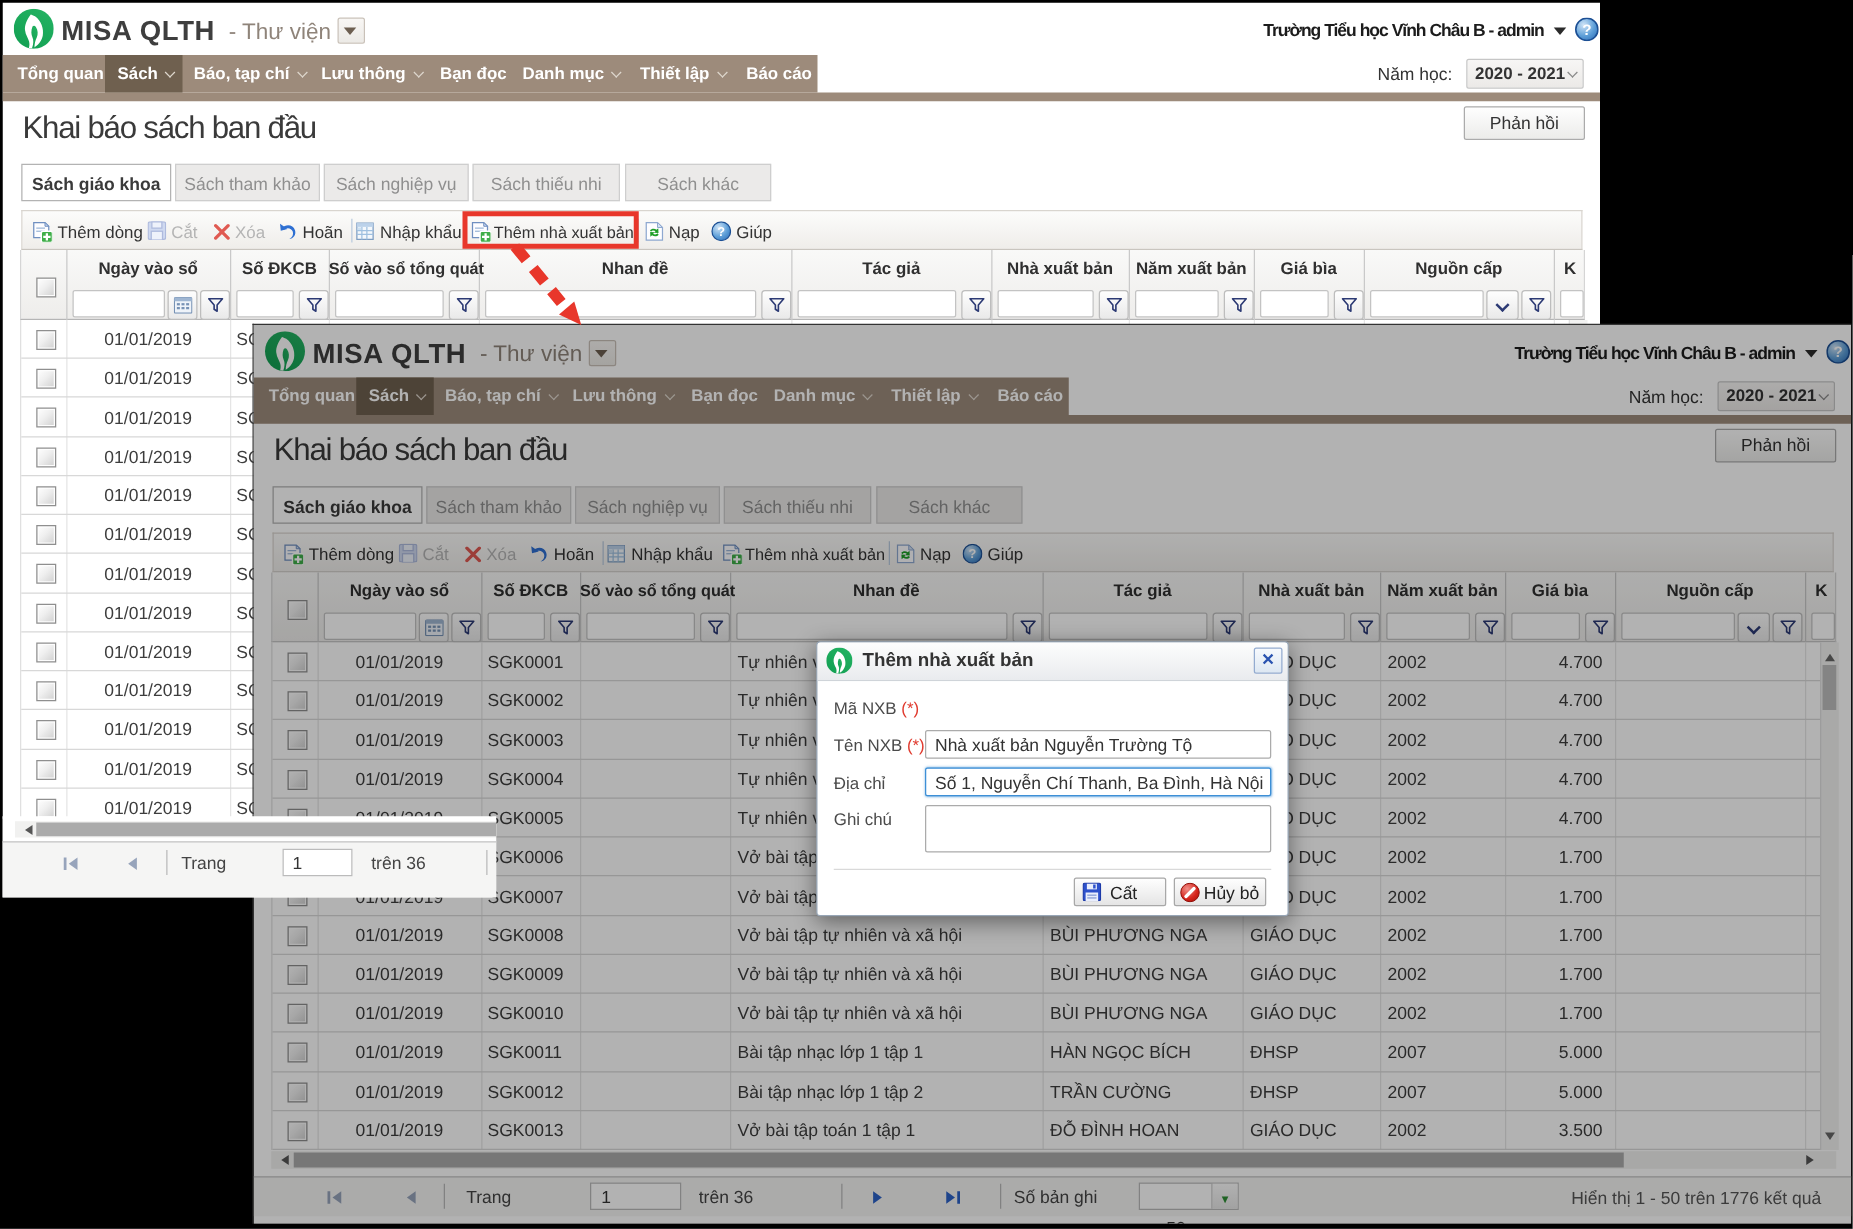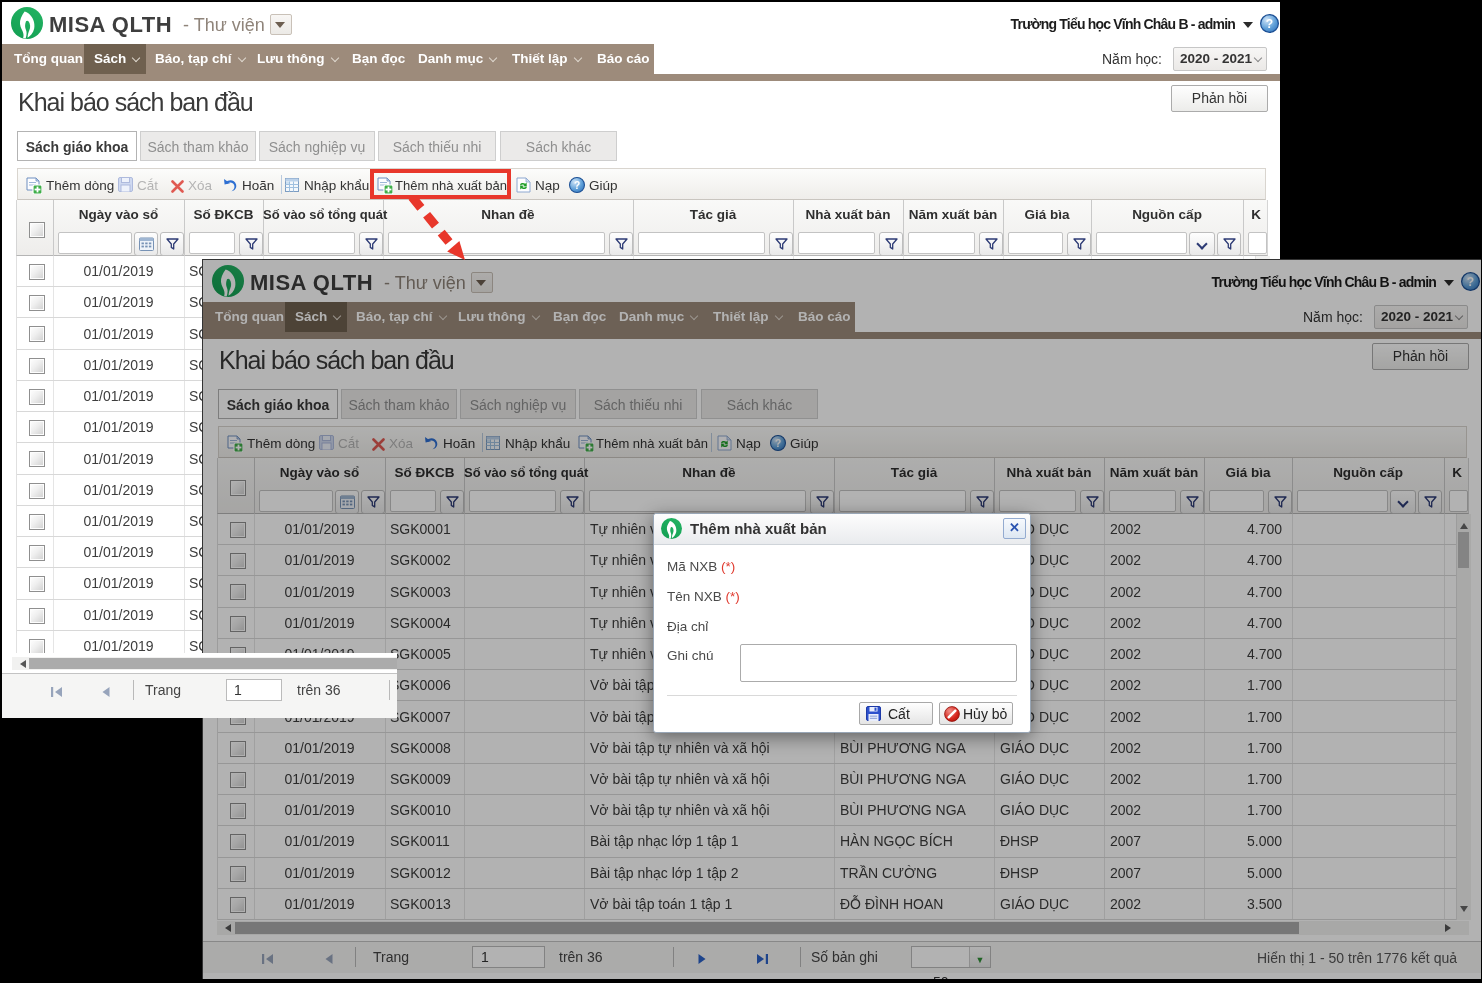--- a/index.html
+++ b/index.html
@@ -783,20 +783,26 @@
 <path d="M13.6 4.5 C10.4 9,8.6 13,9 17 C9.4 21,11.6 23.5,12.2 26 C12.7 28,12.6 29.5,12.1 31.3 L15.2 31.6 C19.2 29.5,22.3 26,23.2 21.5 C24.2 16,22 9.5,17 6 C15.6 5.2,14.4 4.8,13.6 4.5 Z" fill="#fff"></path>
 <path d="M15.0 14.2 C13.7 17.5,13.9 20.5,15.0 23 C15.9 25,15.9 27.8,14.6 31.6 L16.6 31.6 C16.5 28,17.3 25.5,18.4 23 C19.6 20.3,19.4 17,17.7 14.5 C17.0 13.6,15.9 13.3,15.0 14.2 Z" fill="url(#gM)"></path>
 </svg></div>
       <div style="position:absolute;left:36px;top:6px;font-size:15px;font-weight:bold;color:#333;">Thêm nhà xuất bản</div>
       <div style="position:absolute;right:4px;top:4px;width:21px;height:19px;background:linear-gradient(#f6f9fd,#dde7f2);border:1px solid #93abd0;border-radius:2px;text-align:center;line-height:18px;font-size:13px;font-weight:bold;color:#2a53b0;">✕</div>
     </div>
     <div style="position:absolute;left:13px;top:45px;font-size:13.5px;color:#4a4a4a;white-space:nowrap;">Mã NXB <span style="color:#e03b2f;">(*)</span></div>
     <div style="position:absolute;left:13px;top:75px;font-size:13.5px;color:#4a4a4a;white-space:nowrap;">Tên NXB <span style="color:#e03b2f;">(*)</span></div>
     <div style="position:absolute;left:13px;top:105px;font-size:13.5px;color:#4a4a4a;white-space:nowrap;">Địa chỉ</div>
     <div style="position:absolute;left:13px;top:134px;font-size:13.5px;color:#4a4a4a;white-space:nowrap;">Ghi chú</div>
+    <div style="position:absolute;left:86px;top:70px;width:277px;height:23px;background:#fff;border:1px solid #ababab;border-radius:2px;box-sizing:border-box;">
+      <span style="position:absolute;left:7px;top:3px;font-size:14px;color:#333;white-space:nowrap;">Nhà xuất bản Nguyễn Trường Tộ</span>
+    </div>
+    <div style="position:absolute;left:86px;top:100px;width:277px;height:23px;background:#fff;border:1px solid #3d8fd6;border-radius:2px;box-sizing:border-box;box-shadow:0 0 2px rgba(61,143,214,0.7);">
+      <span style="position:absolute;left:7px;top:3px;font-size:14px;color:#333;white-space:nowrap;">Số 1, Nguyễn Chí Thanh, Ba Đình, Hà Nội</span>
+    </div>
     <div style="position:absolute;left:86px;top:130px;width:277px;height:38px;background:#fff;border:1px solid #ababab;border-radius:2px;box-sizing:border-box;"></div>
     <div style="position:absolute;left:13px;top:181px;width:350px;height:1px;background:#d9d9d9;"></div>
     <div style="position:absolute;left:205px;top:188px;width:74px;height:23px;background:linear-gradient(#fefefe,#e5e5e5);border:1px solid #a8a8a8;border-radius:2px;box-sizing:border-box;">
       <div style="position:absolute;left:6px;top:3px;"><svg width="15" height="15" viewBox="0 0 15 15">
 <rect x="0.5" y="0.5" width="14" height="14" rx="1.5" fill="#2d51cc" stroke="#1d3aa8"></rect>
 <rect x="3.5" y="1" width="8" height="4.5" fill="#e9eefc"></rect>
 <rect x="8.5" y="1.6" width="2" height="3.2" fill="#2d51cc"></rect>
 <rect x="2.5" y="8" width="10" height="7" fill="#e9eefc"></rect>
 <rect x="3.8" y="9.6" width="7.4" height="1.1" fill="#8fa3d8"></rect>
           <rect x="3.8" y="11.8" width="7.4" height="1.1" fill="#8fa3d8"></rect>

